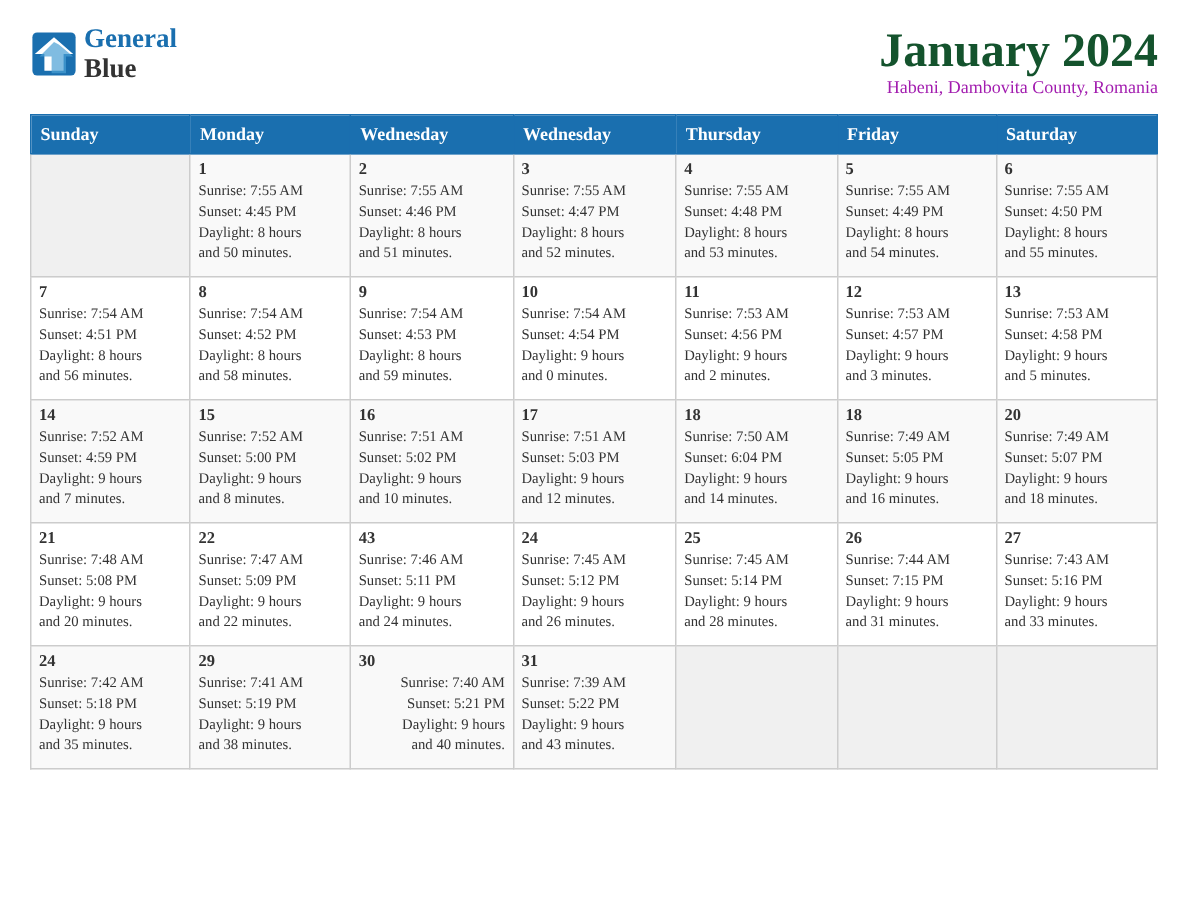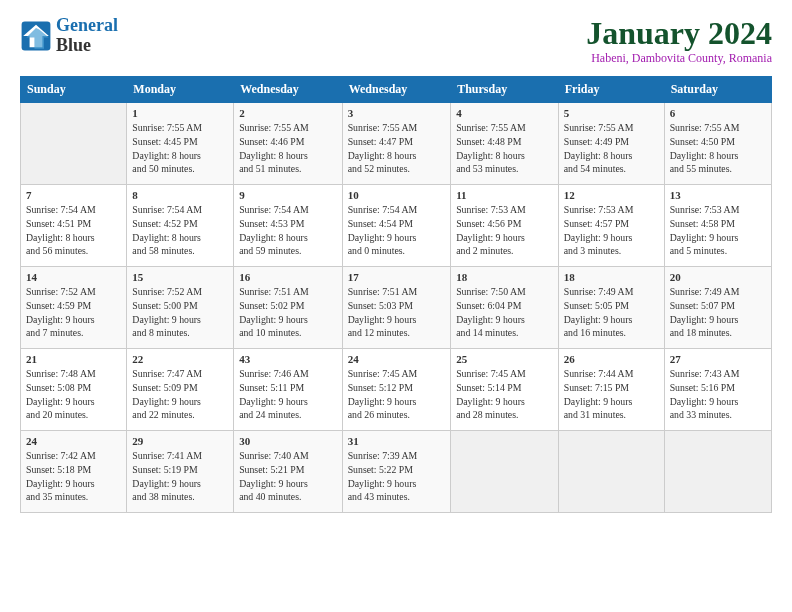--- a/index.html
+++ b/index.html
@@ -339,21 +339,21 @@
           </td>
           <td>
             <span class="day-num">29</span>
             <div class="day-info" style="white-space: pre-line;">Sunrise: 7:41 AM
 Sunset: 5:19 PM
 Daylight: 9 hours
 and 38 minutes.</div>
           </td>
           <td>
             <span class="day-num">30</span>
-            <div class="day-info" style="white-space: pre-line;">Sunrise: 7:40 AM
+            <div class="day-info" style="white-space: pre-line; text-align: right;">Sunrise: 7:40 AM
 Sunset: 5:21 PM
 Daylight: 9 hours
 and 40 minutes.</div>
           </td>
           <td>
             <span class="day-num">31</span>
             <div class="day-info" style="white-space: pre-line;">Sunrise: 7:39 AM
 Sunset: 5:22 PM
 Daylight: 9 hours
 and 43 minutes.</div>

